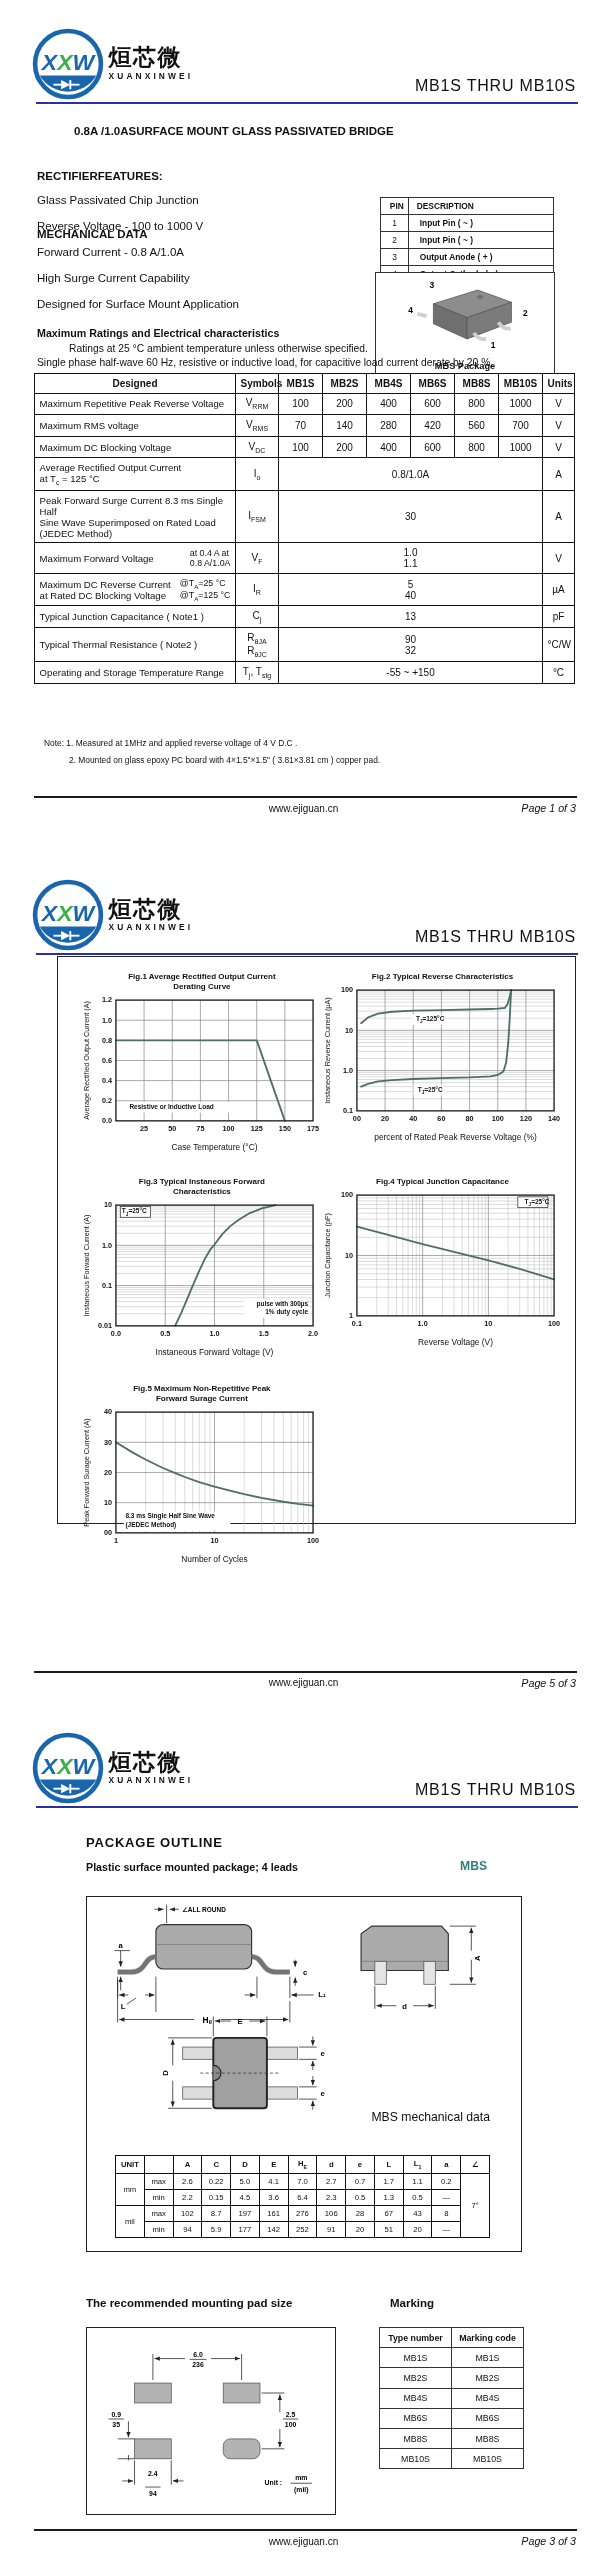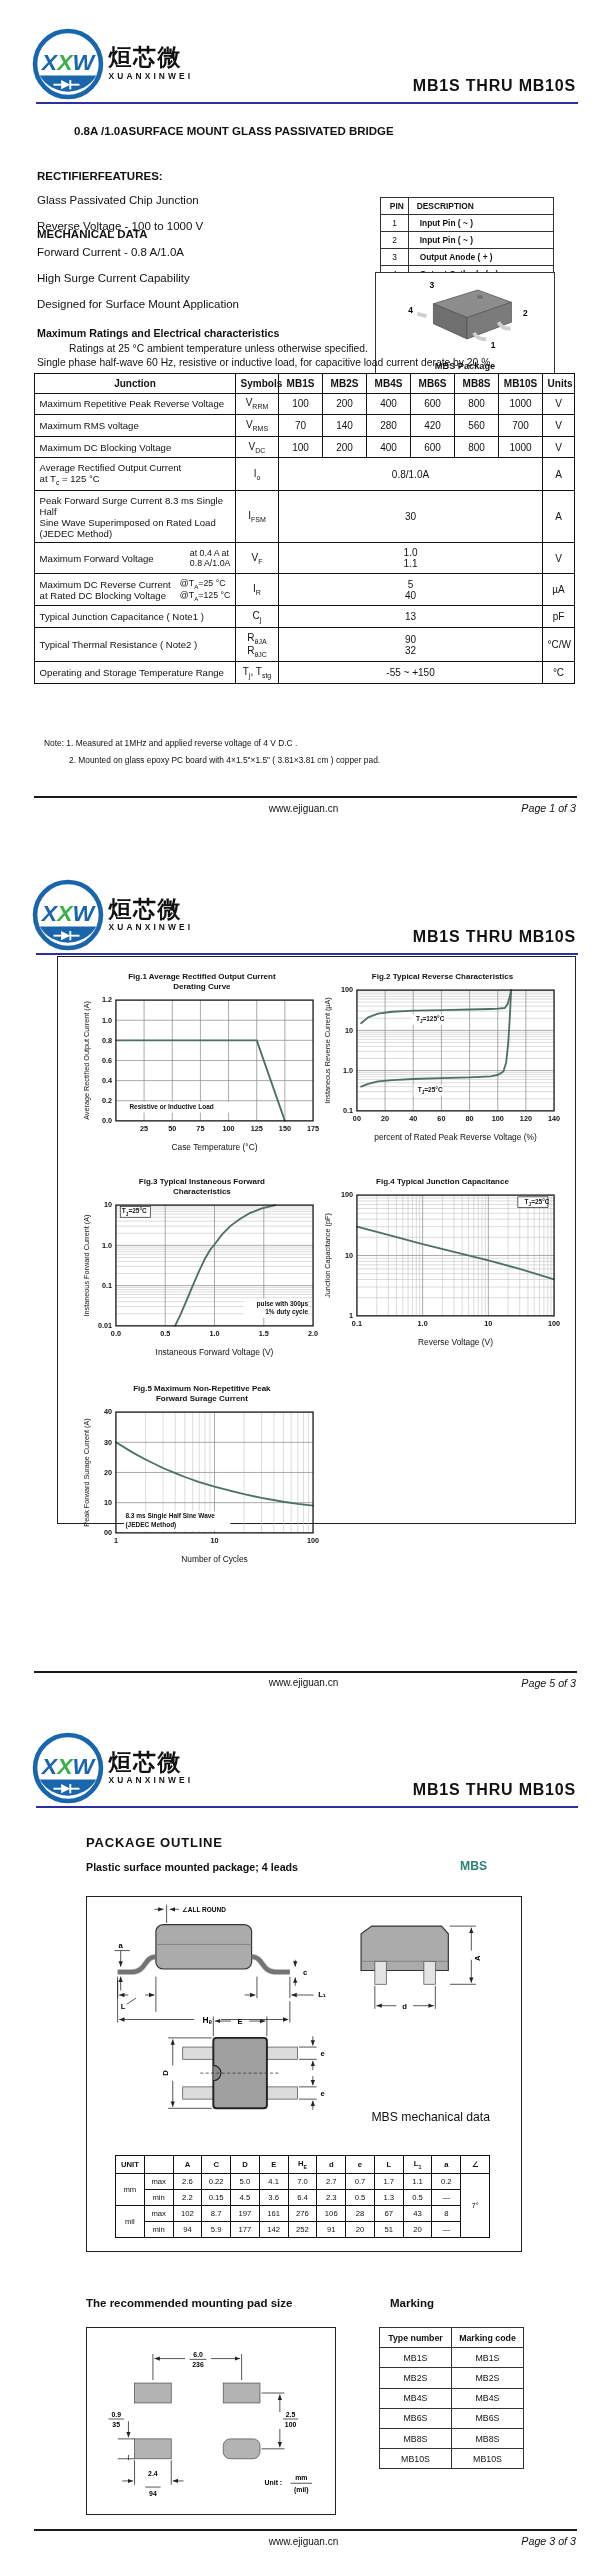--- a/index.html
+++ b/index.html
@@ -4,21 +4,21 @@
 <style>
   html,body{margin:0;padding:0;background:#fff;}
   body{width:607px;font-family:"Liberation Sans","DejaVu Sans",sans-serif;color:#111;}
   .page{position:relative;width:607px;background:#fff;overflow:hidden;}
   #page1{height:844px}#page2{height:862px}#page3{height:869px}
   .abs{position:absolute;}
   
   .brand{position:absolute;left:32px;display:flex;align-items:center;gap:4.6px;}
   .brand-cn{font-size:23px;font-weight:bold;line-height:23px;letter-spacing:1.5px;}
   .brand-en{font-size:8.4px;letter-spacing:3.1px;font-weight:bold;margin-top:1.5px;}
-  .doc-title{position:absolute;right:31px;font-size:16px;font-weight:bold;letter-spacing:0.8px;white-space:nowrap;padding-left:12px;}
+  .doc-title{position:absolute;right:31px;font-size:16px;font-weight:normal;letter-spacing:0.8px;white-space:nowrap;padding-left:12px;}
   .hdr-rule{position:absolute;left:36px;width:542px;height:2.3px;background:#2b2fa0;}
   
   .ft-rule{position:absolute;left:34px;width:543px;height:2.3px;background:#1a1a1a;}
   .ft-site{position:absolute;left:0;width:607px;text-align:center;font-size:10px;}
   .ft-page{position:absolute;right:31px;font-size:10.7px;font-style:italic;}
   h2.sec{font-size:11.5px;font-weight:bold;margin:0;}
   .feat-line{font-size:11.5px;line-height:26px;white-space:nowrap;}
   .mech-line{font-size:10.7px;line-height:20.7px;white-space:nowrap;}
   
   table{border-collapse:collapse;background:#fff;}
@@ -147,21 +147,21 @@
         <col style="width:44px">
         <col style="width:44px">
       <col style="width:44px">
         <col style="width:44px">
         <col style="width:44px">
         <col style="width:44px">
         <col style="width:32px">
     </colgroup>
     <thead>
         <tr id="ratings-head">
-          <th>Junction</th>
+          <th>Designed</th>
           <th>Symbols</th>
           <th>MB1S</th>
           <th>MB2S</th>
           <th>MB4S</th>
           <th>MB6S</th>
           <th>MB8S</th>
           <th>MB10S</th>
           <th>Units</th>
         </tr>
       </thead>

